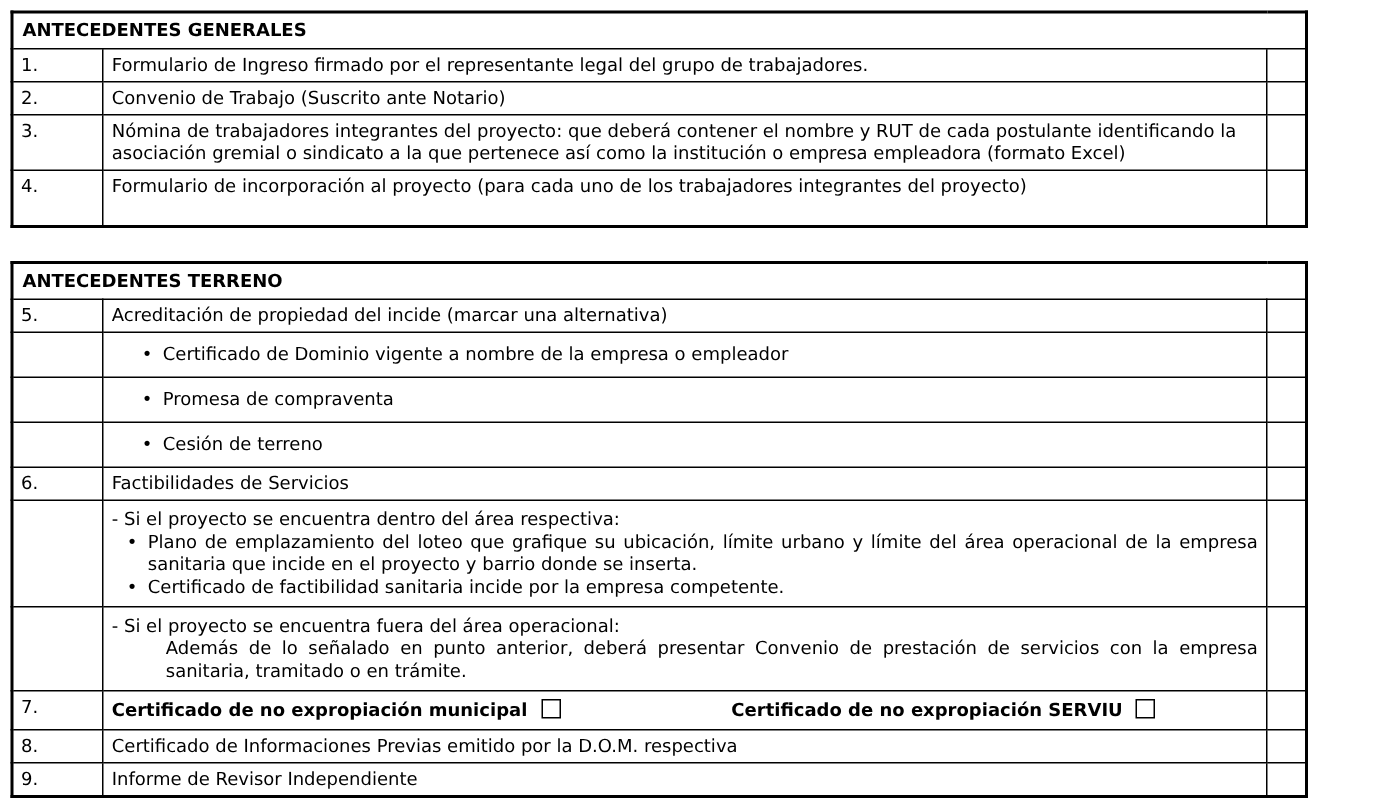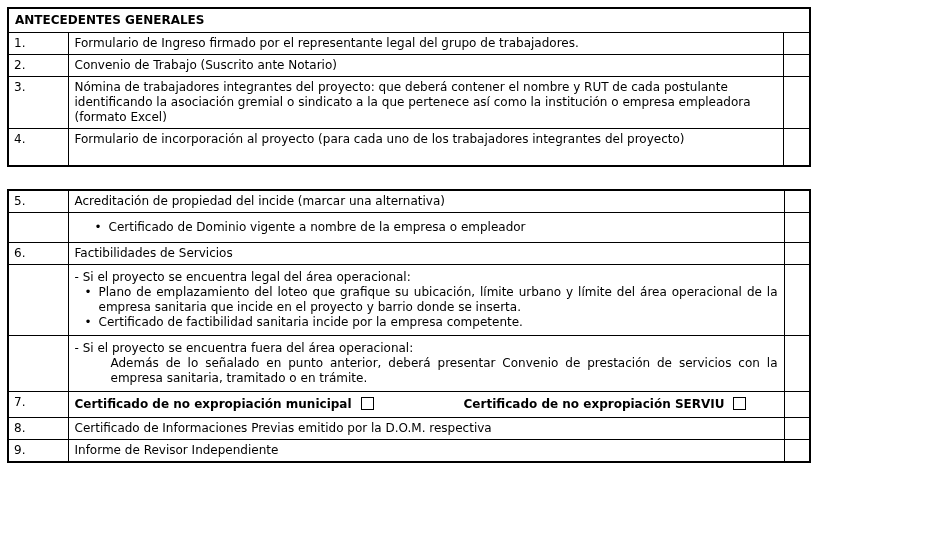--- a/index.html
+++ b/index.html
@@ -10,21 +10,21 @@
     width: 929px;
     height: 538px;
     font-family: "DejaVu Sans", "Liberation Sans", sans-serif;
     font-size: 12px;
     color: #000;
   }
   .page { padding: 7px 7px; }
 
   table.form-table {
     border-collapse: collapse;
-    width: 804px;
+    width: 865px;
     table-layout: fixed;
     border: 2px solid #000;
   }
   table.t1 { margin-bottom: 22px; }
 
   col.c-num   { width: 60px; }
   col.c-check { width: 26px; }
 
   td {
     border: 1px solid #000;
@@ -66,21 +66,21 @@
   }
   .block .cont {
     padding-left: 8px;
     text-align: justify;
     margin-left: 28px;
   }
 
   
   .row7 { white-space: nowrap; padding: 2px 0; }
   .chk-group { display: inline-block; font-weight: bold; }
-  .chk-group.g2 { margin-left: 90px; }
+  .chk-group.g2 { margin-left: 114px; }
   .checkbox {
     display: inline-block;
     width: 13px;
     height: 13px;
     border: 1px solid #000;
     vertical-align: -2px;
     margin-left: 9px;
     background: #fff;
   }
 </style>
@@ -122,44 +122,61 @@
     </tbody>
   </table>
 
   <table class="form-table t2">
     <colgroup>
         <col class="c-num">
         <col>
         <col class="c-check">
       </colgroup>
     <tbody>
+      <tr>
+        <td colspan="3" class="section-title">ANTECEDENTES TERRENO</td>
+      </tr>
 
       <tr>
         <td class="num">5.</td>
         <td class="bold">Acreditación de propiedad del incide (marcar una alternativa)</td>
         <td class="check"></td>
       </tr>
       <tr class="opt-row">
         <td class="num"></td>
         <td>
           <div class="opt-line"><span class="bullet"></span><span>Certificado de Dominio vigente a nombre de la empresa o empleador</span></div>
         </td>
         <td class="check"></td>
       </tr>
+      <tr class="opt-row">
+        <td class="num"></td>
+        <td>
+          <div class="opt-line"><span class="bullet"></span><span>Promesa de compraventa</span></div>
+        </td>
+        <td class="check"></td>
+      </tr>
+      <tr class="opt-row">
+        <td class="num"></td>
+        <td>
+          <div class="opt-line"><span class="bullet"></span><span>Cesión de terreno</span></div>
+        </td>
+        <td class="check"></td>
+      </tr>
 
       <tr>
         <td class="num">6.</td>
         <td class="bold">Factibilidades de Servicios</td>
         <td class="check"></td>
       </tr>
       <tr>
         <td class="num"></td>
         <td>
           <div class="block">
-            <div class="intro">- Si el proyecto se encuentra legal del área operacional:</div>
+            <div class="intro">- Si el proyecto se encuentra dentro del área respectiva:</div>
             <div class="blt">Plano de emplazamiento del loteo que grafique su ubicación, límite urbano y límite del área operacional de la empresa sanitaria que incide en el proyecto y barrio donde se inserta.</div>
             <div class="blt">Certificado de factibilidad sanitaria incide por la empresa competente.</div>
           </div>
         </td>
         <td class="check"></td>
       </tr>
       <tr>
         <td class="num"></td>
         <td>
           <div class="block">

